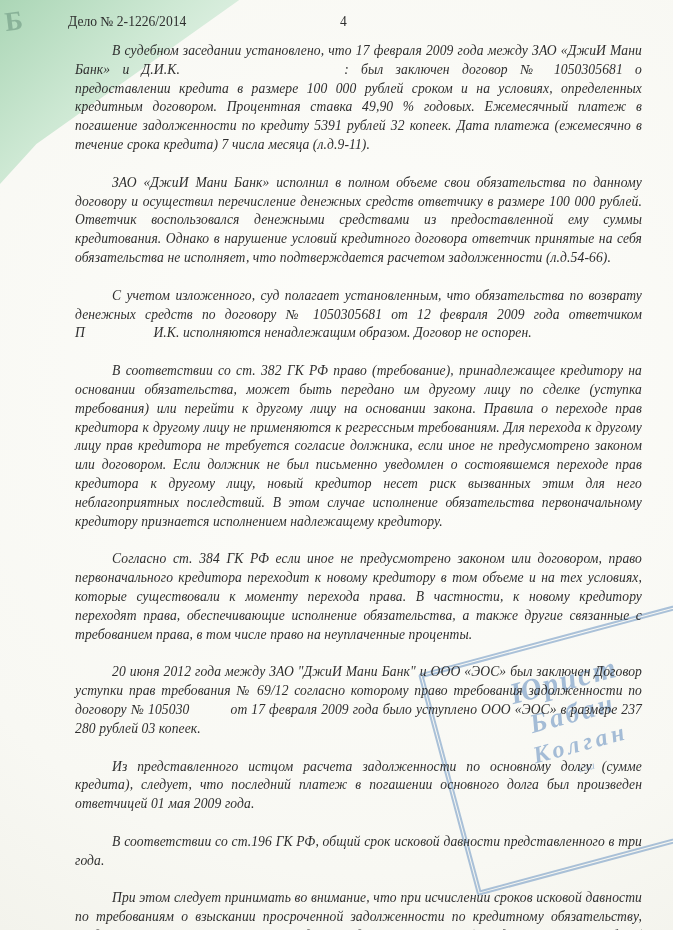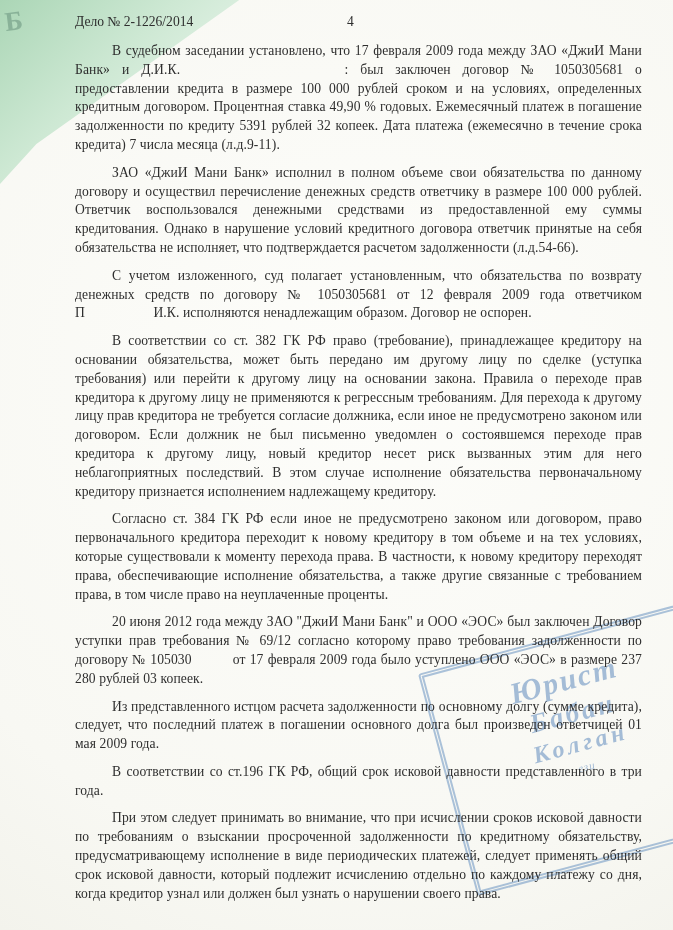--- a/index.html
+++ b/index.html
@@ -20,40 +20,41 @@
     z-index:1;
   }
   .corner-glyph{
     position:absolute;left:5px;top:6px;
     font-size:27px;font-weight:bold;
     color:rgba(104,146,124,.55);
     transform:rotate(-7deg);
     z-index:2;
   }
   .doc-header{
-    position:absolute;left:75px;top:14px;width:567px;height:20px;
+    position:absolute;left:68px;top:14px;width:567px;height:20px;
     font-size:13.6px;
     z-index:5;
     text-decoration:underline;
   }
   .case-number{position:absolute;left:0;top:0;}
   .page-number{position:absolute;left:272px;top:0;}
   .doc-body{
     position:absolute;left:75px;top:42px;width:567px;
     z-index:5;
   }
   .para{
     margin:0;
     font-size:13.6px;
     line-height:18.8px;
     text-align:justify;
     text-indent:37px;
     letter-spacing:.1px;
+    font-style:italic;
   }
-  .para.space{margin-top:9px;}
+  .para.space{margin-top:19px;}
   
   .watermark{
     position:absolute;left:438px;top:642px;width:268px;height:220px;
     transform:rotate(-15deg);
     transform-origin:40% 40%;
     border:5px double rgba(121,158,199,.62);
     border-radius:3px;
     z-index:3;
     text-align:center;
     color:rgba(106,147,194,.6);

